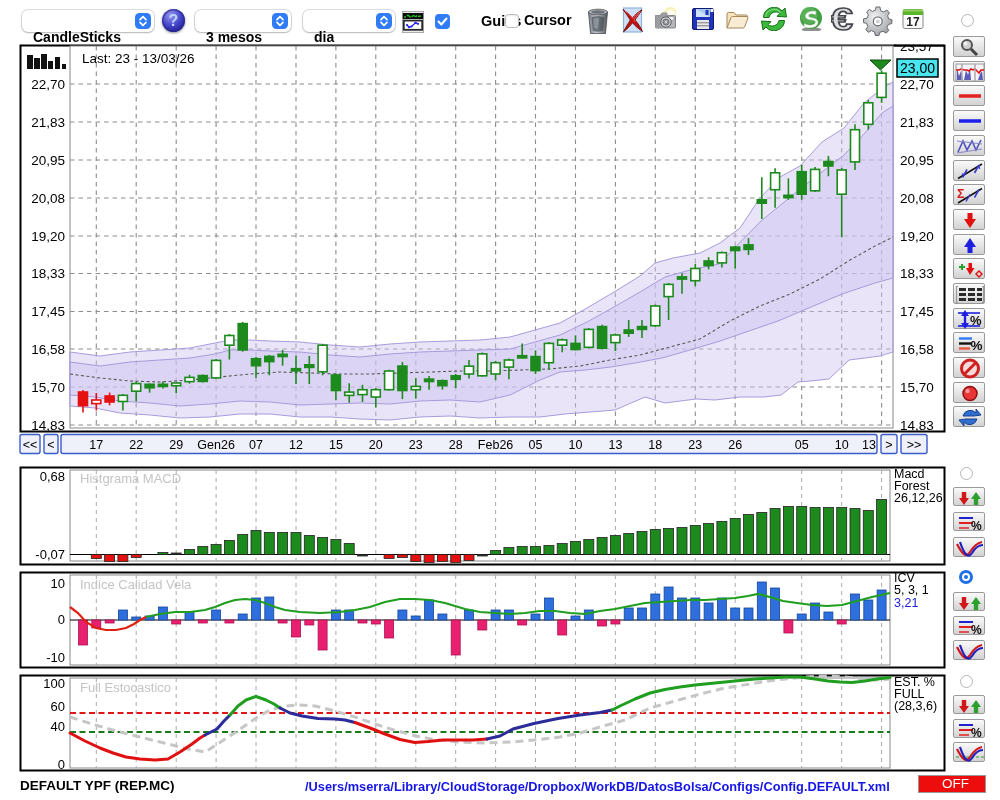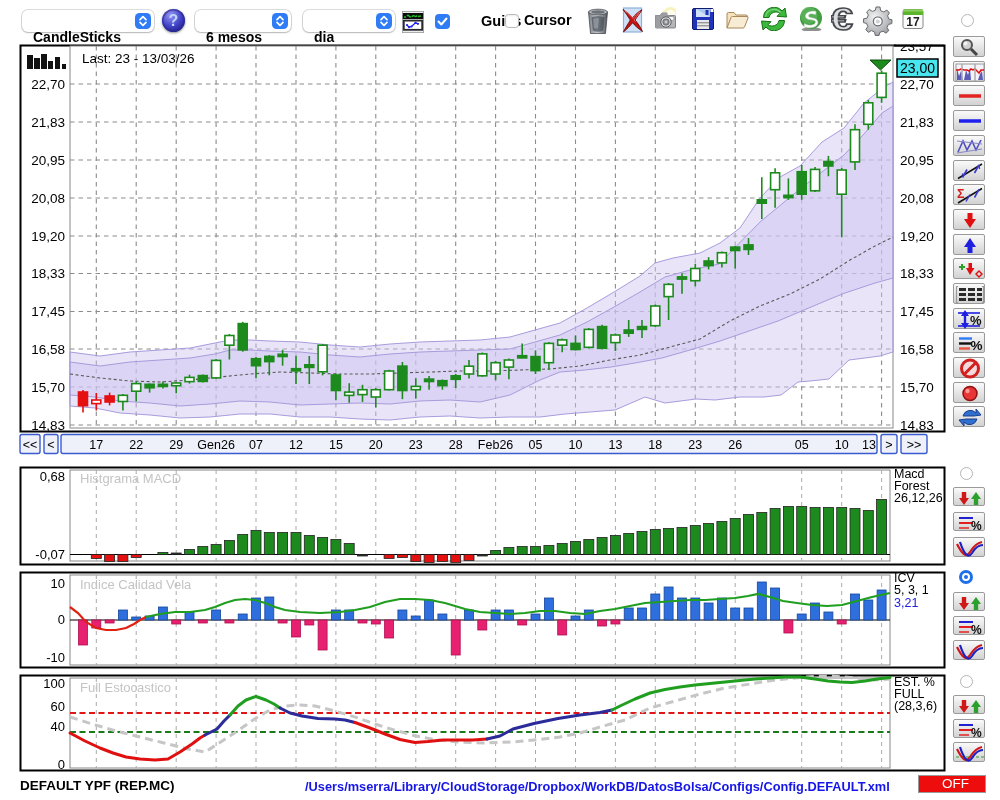--- a/index.html
+++ b/index.html
@@ -12,21 +12,21 @@
 <div class="popup" style="left:22px;width:132px;">
     <span class="ptxt">CandleSticks</span>
     <span class="pchev"><svg width="16" height="16" viewBox="0 0 16 16">
         <path d="M5 6.6 L8 3.6 L11 6.6" fill="none" stroke="#fff" stroke-width="1.7" stroke-linecap="round" stroke-linejoin="round"></path>
         <path d="M5 9.4 L8 12.4 L11 9.4" fill="none" stroke="#fff" stroke-width="1.7" stroke-linecap="round" stroke-linejoin="round"></path>
       </svg></span>
   </div>
 <div style="position:absolute;left:162px;top:9px;width:23px;height:23px;border-radius:50%;background:radial-gradient(circle at 38% 28%,#9898f0 0%,#4343c8 48%,#16167e 92%);box-shadow:0 1px 2.5px rgba(0,0,0,.45), inset 0 0 0 1.5px rgba(40,40,140,.6);"></div>
 <div style="position:absolute;left:162px;top:9px;width:23px;height:23px;text-align:center;font-size:16px;font-weight:bold;color:#bcd6ff;line-height:23px;">?</div>
 <div class="popup" style="left:195px;width:96px;">
-    <span class="ptxt">6 mesos</span>
+    <span class="ptxt">3 mesos</span>
     <span class="pchev"><svg width="16" height="16" viewBox="0 0 16 16">
         <path d="M5 6.6 L8 3.6 L11 6.6" fill="none" stroke="#fff" stroke-width="1.7" stroke-linecap="round" stroke-linejoin="round"></path>
         <path d="M5 9.4 L8 12.4 L11 9.4" fill="none" stroke="#fff" stroke-width="1.7" stroke-linecap="round" stroke-linejoin="round"></path>
       </svg></span>
   </div>
 <div class="popup" style="left:303px;width:92px;text-align:right;">
     <span class="ptxt">dia</span>
     <span class="pchev"><svg width="16" height="16" viewBox="0 0 16 16">
         <path d="M5 6.6 L8 3.6 L11 6.6" fill="none" stroke="#fff" stroke-width="1.7" stroke-linecap="round" stroke-linejoin="round"></path>
         <path d="M5 9.4 L8 12.4 L11 9.4" fill="none" stroke="#fff" stroke-width="1.7" stroke-linecap="round" stroke-linejoin="round"></path>

